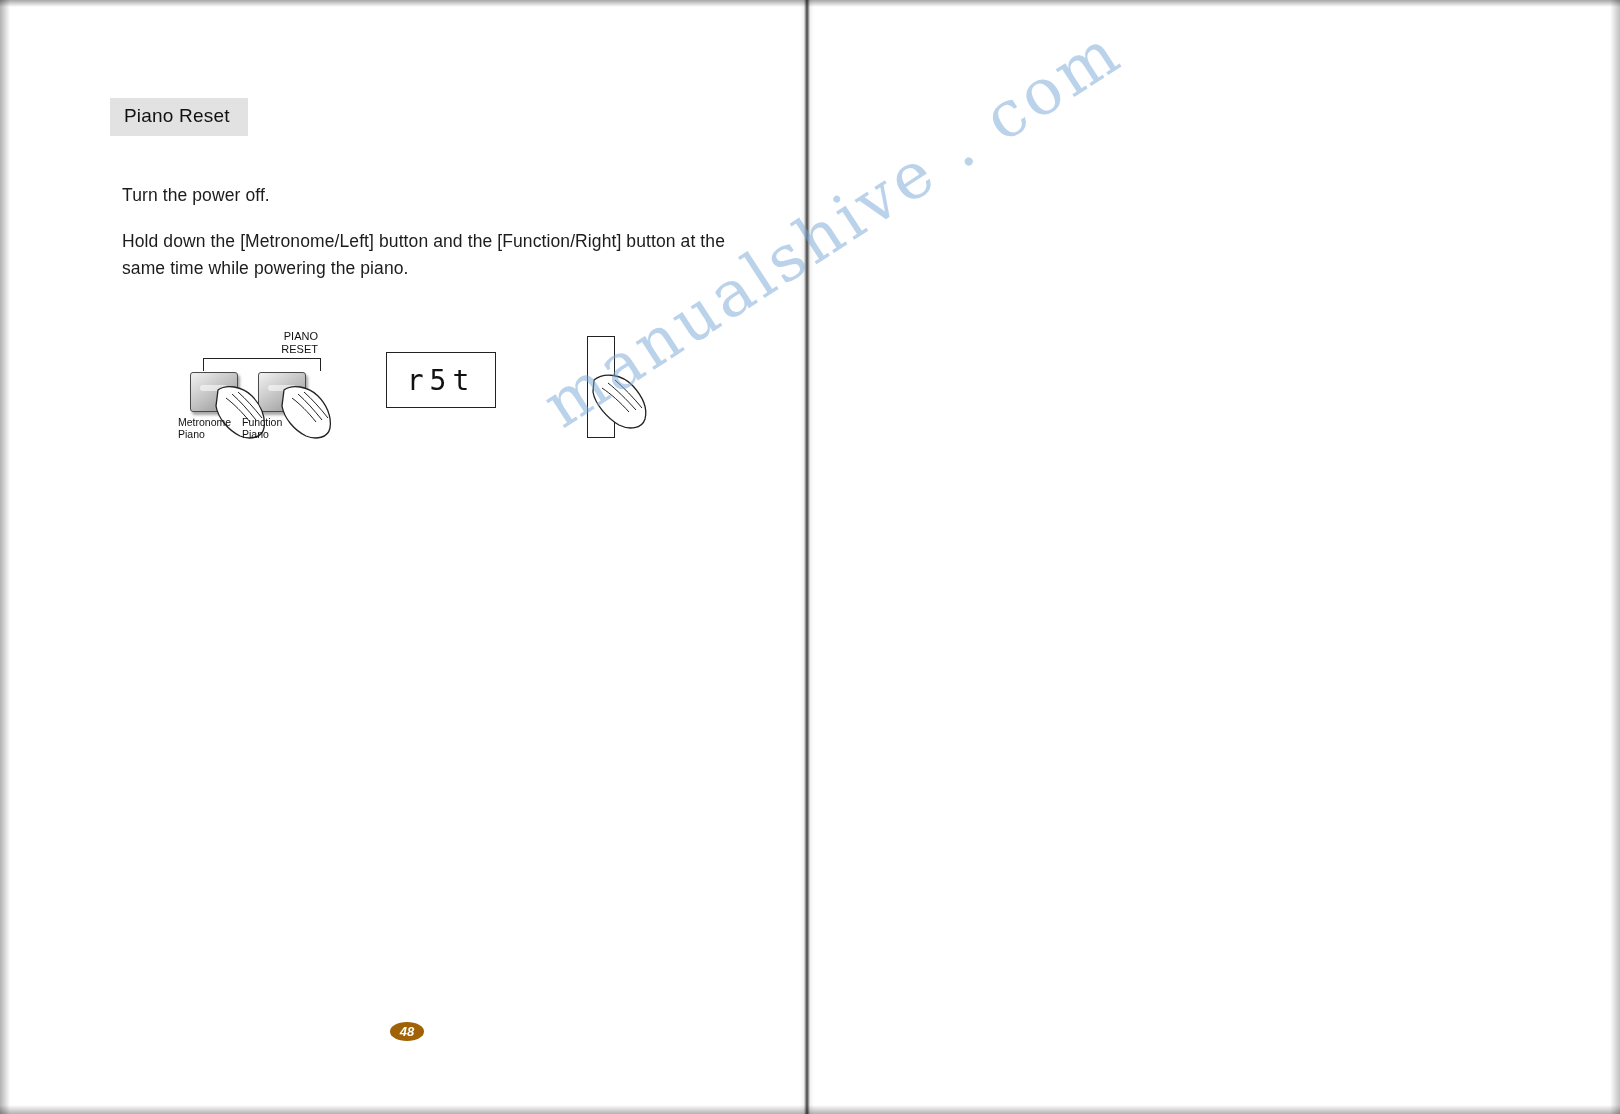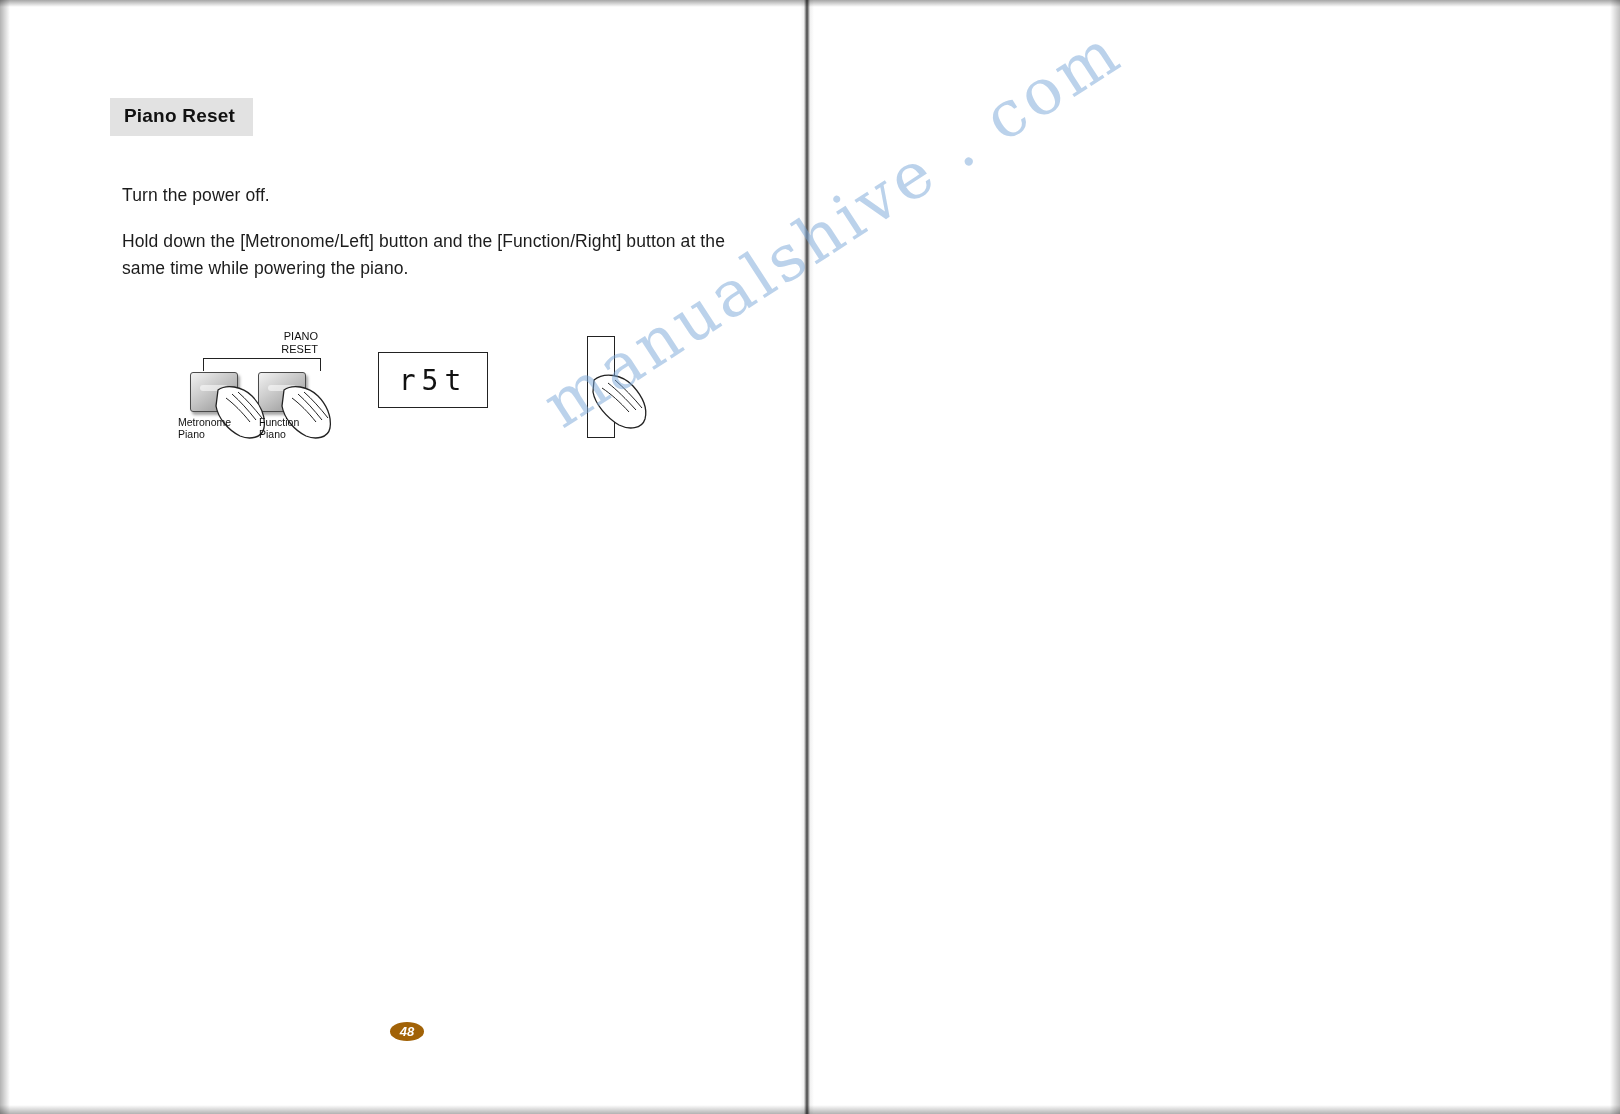--- a/index.html
+++ b/index.html
@@ -62,21 +62,21 @@
   .bottom-shadow {
     position: absolute;
     left: 0; bottom: 0; width: 1620px; height: 9px;
     background: linear-gradient(to top, rgba(0,0,0,0.30), rgba(0,0,0,0));
   }
 
   
   .heading {
     position: absolute;
     background: #e2e2e2;
-    font-weight: bold;
+    font-weight: normal;
     font-size: 19px;
     letter-spacing: .2px;
     color: #111;
     padding: 7px 18px 9px 14px;
     white-space: nowrap;
   }
   .heading.left-head { left: 110px; top: 98px; }
 
   
   .body-text {
@@ -129,34 +129,34 @@
   #btnFunc  { left: 108px; top: 42px; }
 
   .btn-caption {
     position: absolute;
     font-size: 10.5px;
     line-height: 12px;
     color: #111;
     width: 66px;
   }
   #capMetro { left: 28px; top: 86px; }
-  #capFunc  { left: 109px; top: 86px; }
+  #capFunc  { left: 92px; top: 86px; }
 
   .hand {
     position: absolute;
     width: 56px; height: 60px;
   }
   .hand svg { width: 100%; height: 100%; display: block; }
   #hand1 { left: 62px; top: 52px; }
   #hand2 { left: 128px; top: 52px; }
 
   
   .led-box {
     position: absolute;
-    left: 228px; top: 22px;
+    left: 236px; top: 22px;
     width: 108px; height: 54px;
     border: 1.6px solid #222;
     background: #fff;
     display: flex;
     align-items: center;
     justify-content: center;
   }
   .led-text {
     font-family: "DejaVu Sans Mono", monospace;
     font-size: 28px;

